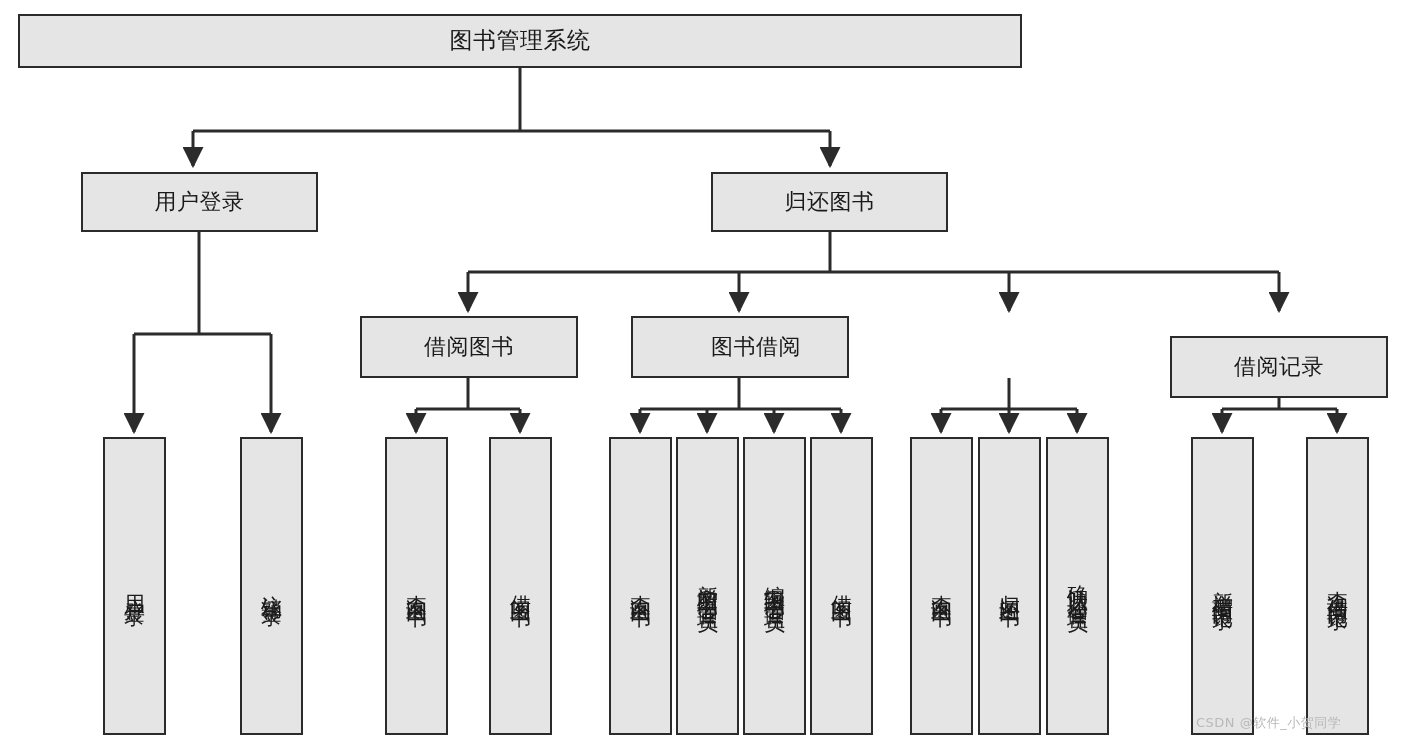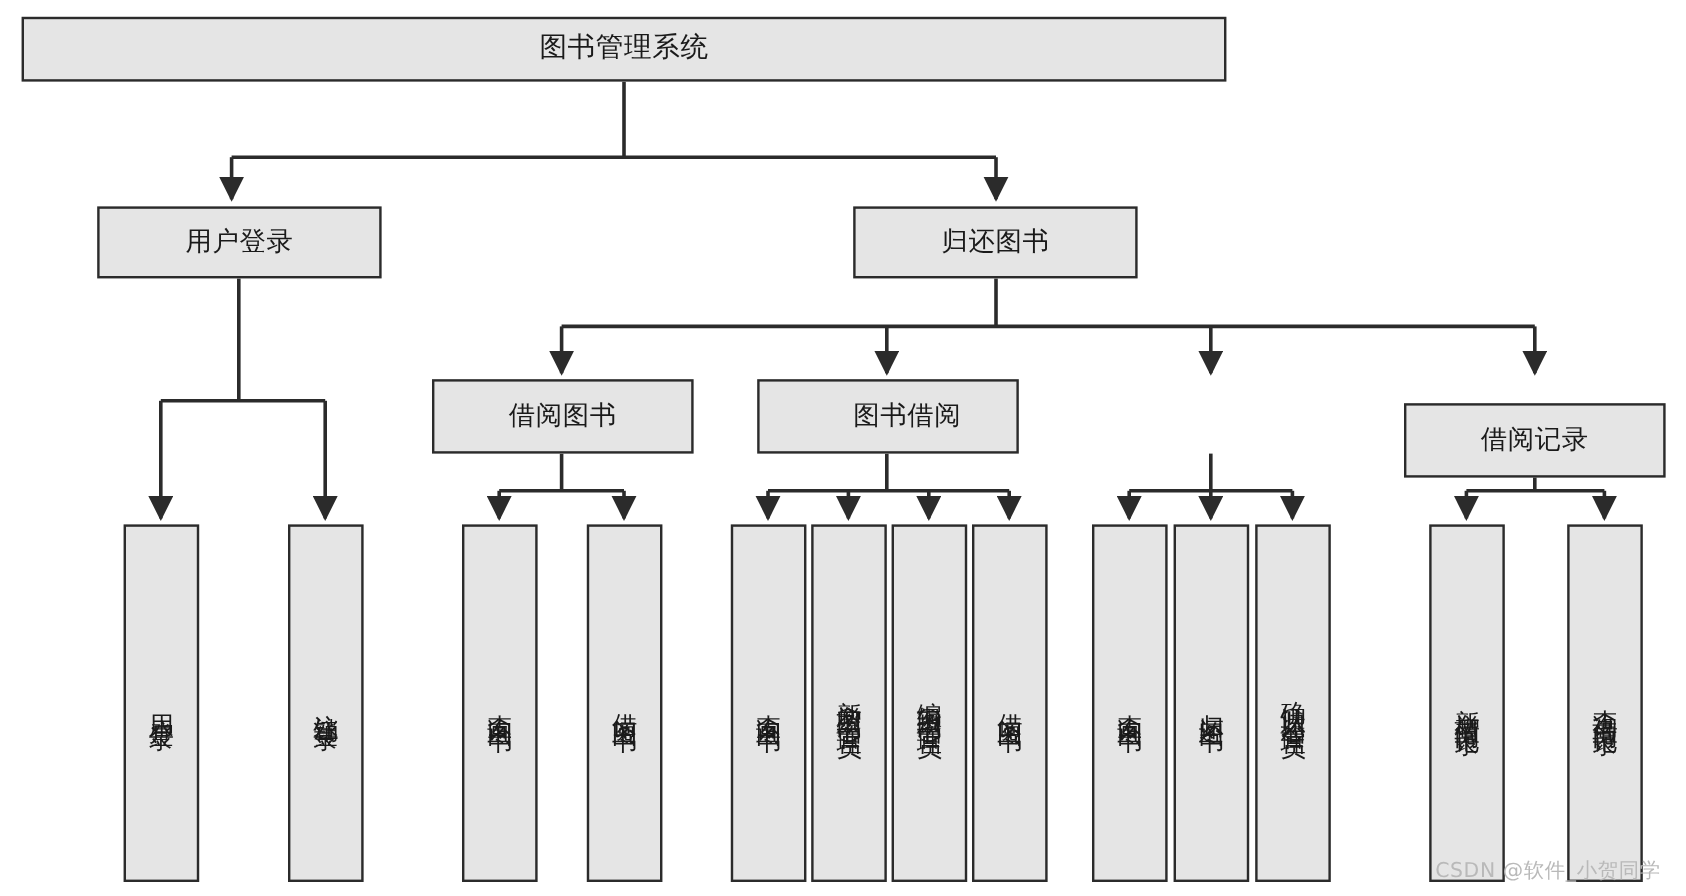--- a/index.html
+++ b/index.html
@@ -52,21 +52,21 @@
   .vtext {
     writing-mode: vertical-rl;
     text-orientation: upright;
     letter-spacing: 4px;
     line-height: 1.05;
     white-space: nowrap;
     display: block;
   }
   .watermark {
     position: absolute;
-    font-size: 17px;
+    font-size: 13px;
     color: #b9b9b9;
     white-space: nowrap;
     letter-spacing: 0.5px;
     font-family: "DejaVu Sans", "Liberation Sans", sans-serif;
   }
 </style>
 </head>
 <body>
 
 <div id="canvas">

